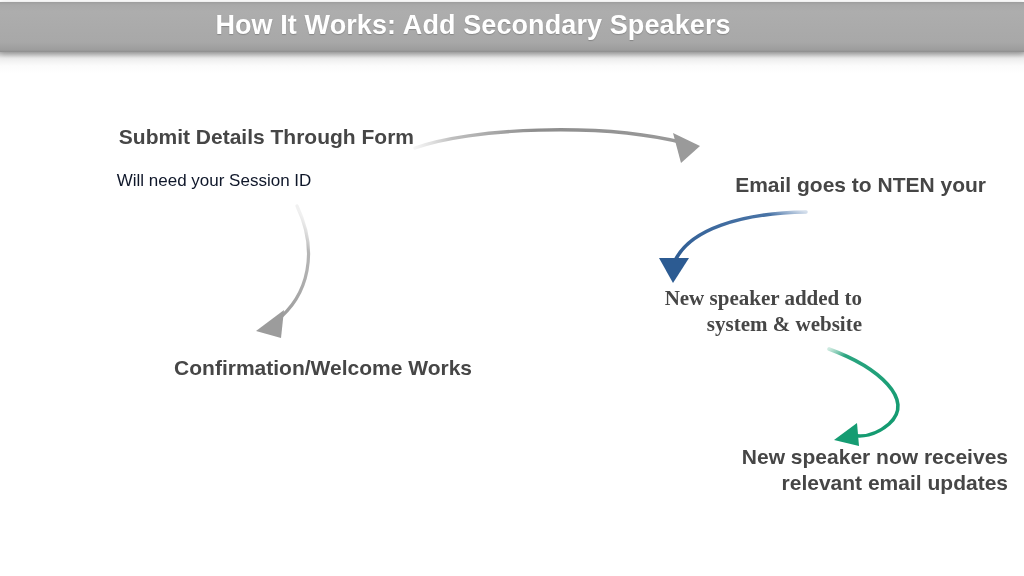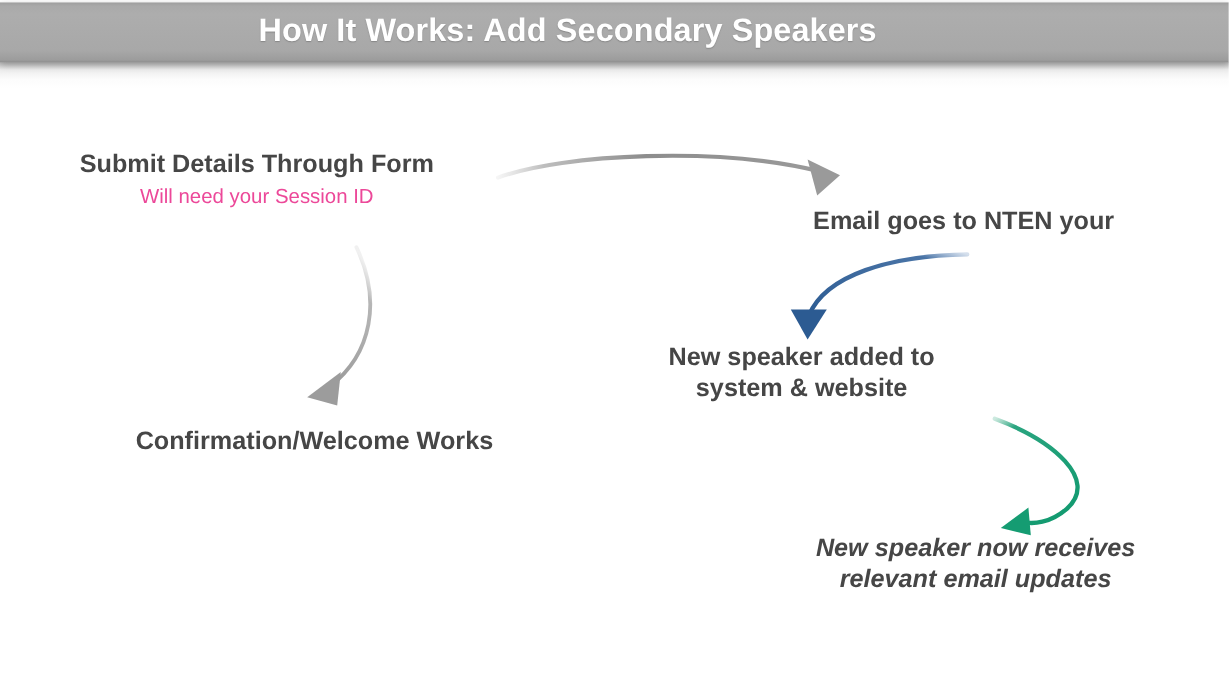--- a/index.html
+++ b/index.html
@@ -59,36 +59,37 @@
   .node {
     position: absolute;
     text-align: center;
   }
   .node .heading {
     color: #464646;
     font-weight: bold;
     font-size: 21px;
     line-height: 26px;
     white-space: pre-line;
+    text-align: right;
   }
   .node .sub {
-    color: #ec4899;
+    color: #0f172a;
     font-weight: normal;
     font-size: 17px;
     line-height: 22px;
-    margin-top: 3px;
+    margin-top: 20px;
     white-space: pre-line;
   }
 
   
   #node-submit      { left: 14px;  top: 124px; width: 400px; }
   #node-confirm     { left: 52px;  top: 355px; width: 420px; }
   #node-nten        { left: 620px; top: 172px; width: 366px; }
-  #node-added       { left: 508px; top: 285px; width: 320px; }
-  #node-receives    { left: 618px; top: 444px; width: 390px; font-style: italic; }
+  #node-added       { left: 542px; top: 285px; width: 320px; font-family: Liberation Serif, serif; }
+  #node-receives    { left: 618px; top: 444px; width: 390px; }
 
   
   .arrows {
     position: absolute;
     left: 0;
     top: 0;
     width: 1024px;
     height: 576px;
     pointer-events: none;
   }

